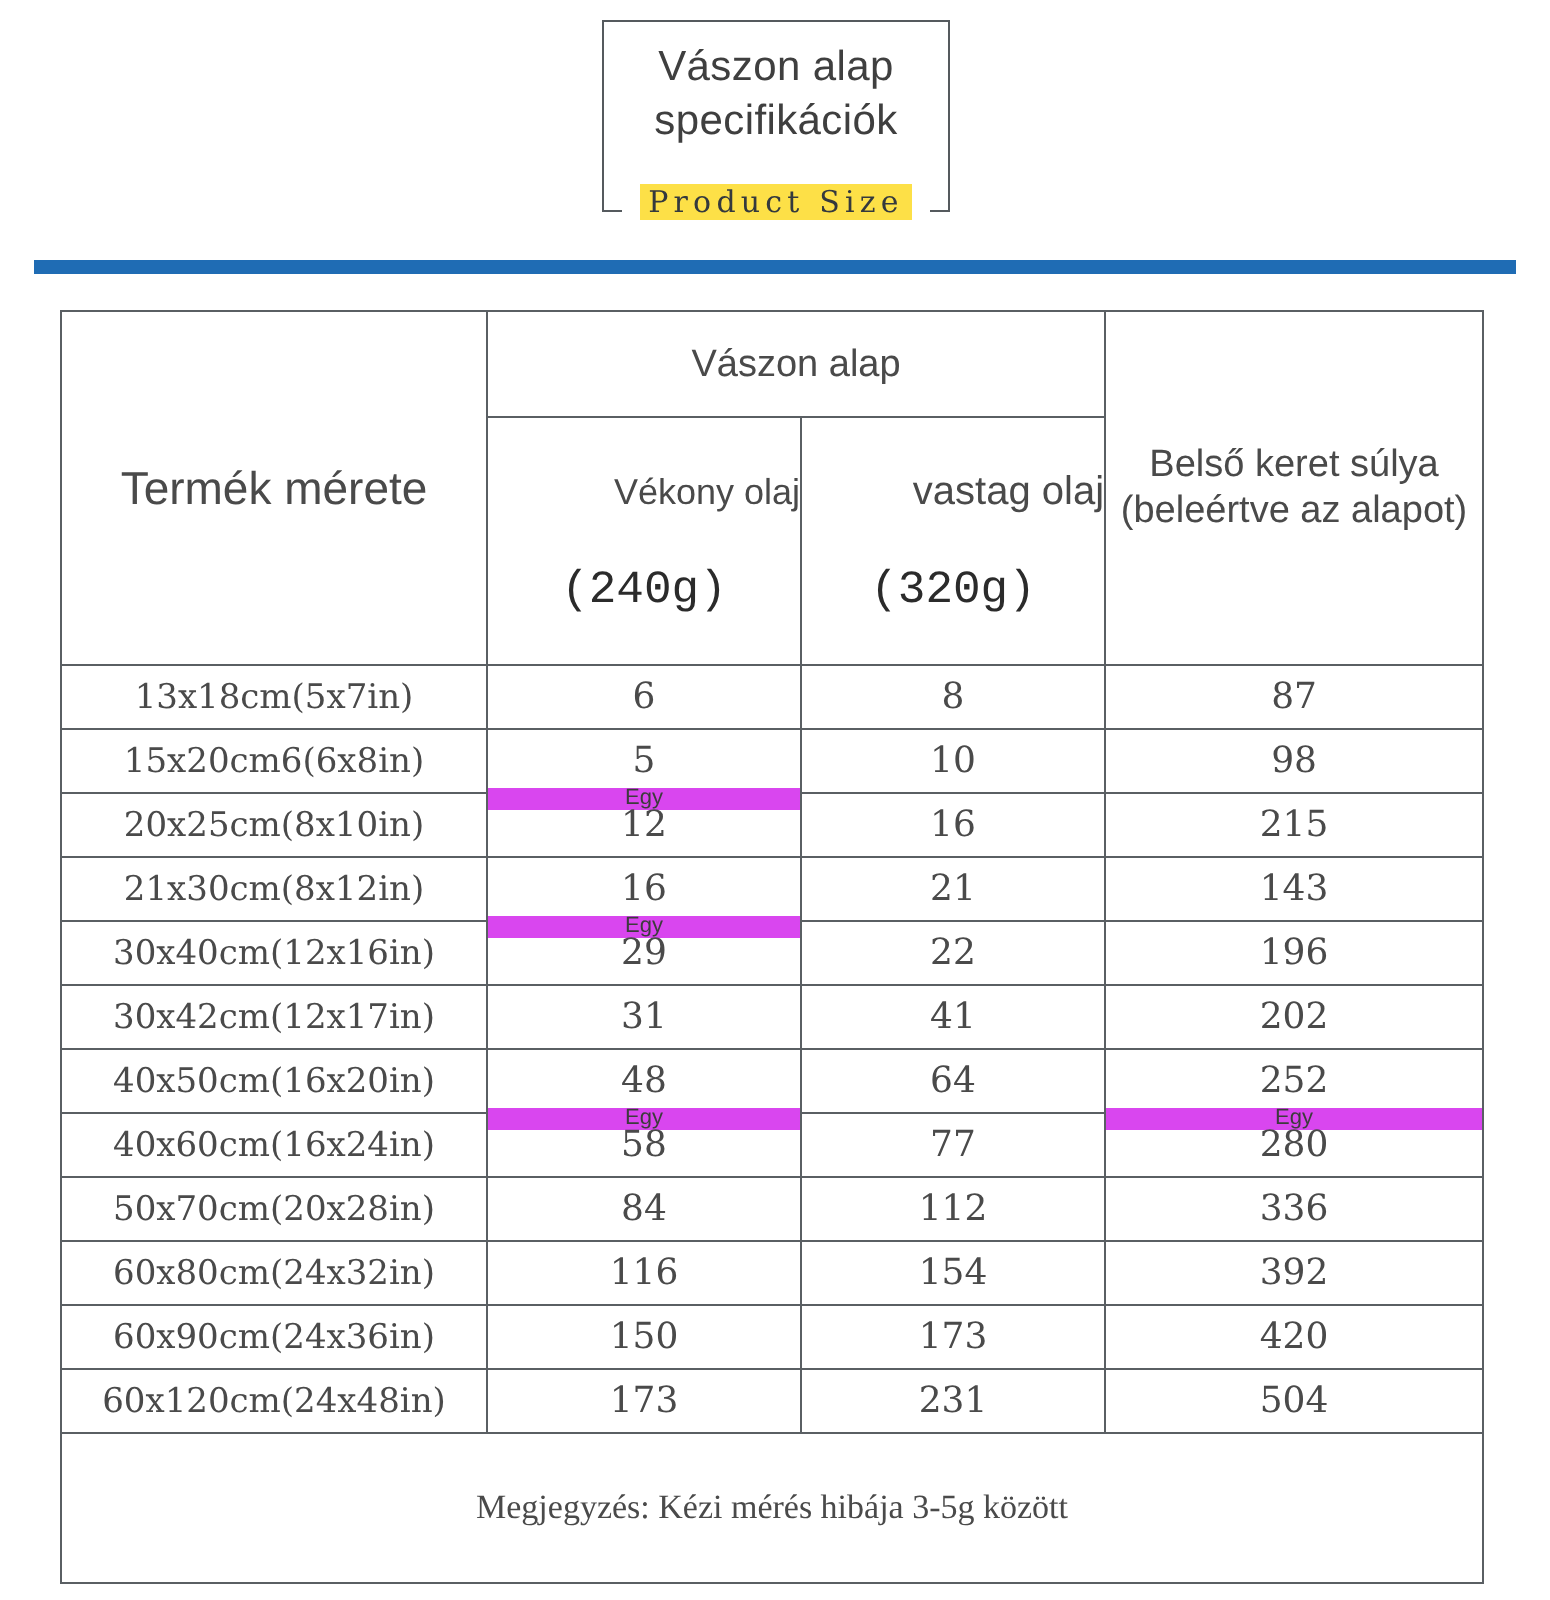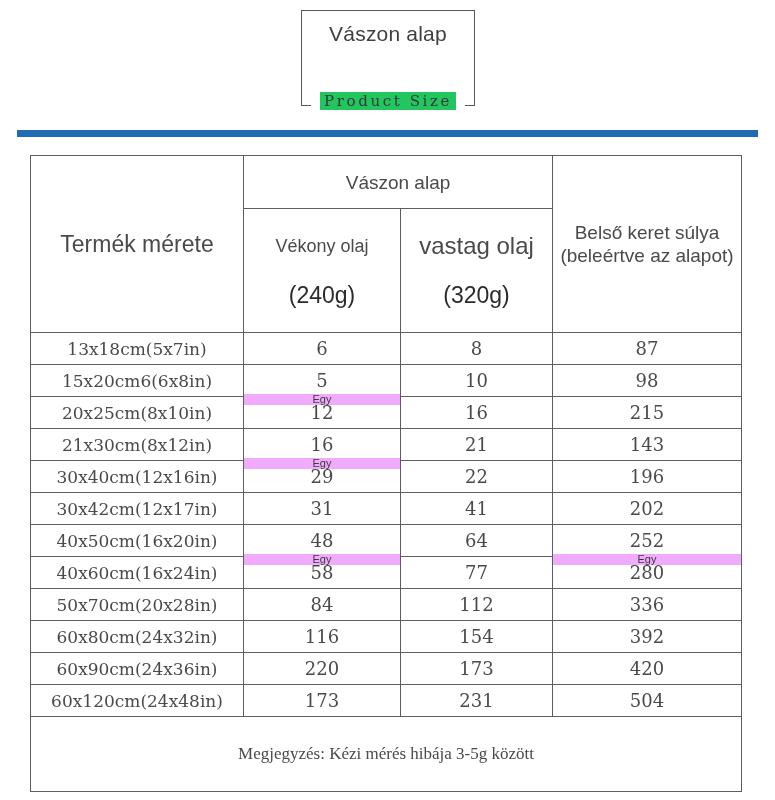--- a/index.html
+++ b/index.html
@@ -65,21 +65,21 @@
     background: #ffffff;
   }
   #product-size-label {
     position: relative;
     display: inline-block;
     color: #34393d;
     font-family: "DejaVu Serif", "Liberation Serif", serif;
     font-size: 15px;
     letter-spacing: 2.6px;
     padding: 0 4px;
-    background: #22c55e;
+    background: #fde047;
     white-space: nowrap;
   }
 
   
   #blue-rule {
     position: absolute;
     left: 17px;
     top: 130px;
     width: 741px;
     height: 7px;
@@ -118,27 +118,28 @@
     padding: 3px 4px;
   }
   .h-group { height: 52px; font-size: 19px; }
   .h-sizecol { height: 175px; font-size: 23px; }
   .h-framecol { height: 175px; font-size: 19px; }
   .h-sub { height: 123px; }
   .sub-name {
     display: block;
     font-family: "Liberation Sans", sans-serif;
     line-height: 24px;
+    text-align: right;
   }
   .sub-name.thin  { font-size: 18px; }
-  .sub-name.thick { font-size: 24px; }
+  .sub-name.thick { font-size: 20px; }
   .sub-weight {
     display: block;
     margin-top: 26px;
-    font-family: Liberation Sans, sans-serif;
+    font-family: Liberation Mono, monospace;
     font-size: 23px;
     color: #2b2b2b;
   }
 
   
   tbody tr { height: 31px; }
   .cell-serif {
     font-family: "DejaVu Serif", "Liberation Serif", serif;
     font-size: 17px;
     color: #4c4c4c;
@@ -152,41 +153,42 @@
   .egy-mark {
     position: absolute;
     left: 0;
     right: 0;
     bottom: -9px;
     text-align: center;
     font-family: "Liberation Sans", sans-serif;
     font-size: 11px;
     line-height: 11px;
     color: #3c3c3c;
-    background: #f0abfc;
+    background: #d946ef;
     pointer-events: none;
   }
   .cell-num.has-egy { line-height: 24px; vertical-align: top; padding-top: 1px; }
 
   
   .note-cell {
     height: 74px;
     font-family: Liberation Serif, serif;
     font-size: 17px;
     color: #585858;
   }
 </style>
 </head>
 <body>
 
 <div id="header-block">
   <div id="title-box"></div>
 
   <div id="title-lines">
     <span class="tl">Vászon alap</span>
+    <span class="tl">specifikációk</span>
   </div>
 
   <div id="product-size-wrap">
     <div id="product-size-gap"></div>
     <span id="product-size-label">Product Size</span>
   </div>
 </div>
 
 <div id="blue-rule"></div>
 
@@ -270,21 +272,21 @@
         <td class="cell-serif cell-num">336</td>
       </tr>
       <tr>
         <td class="cell-serif cell-size">60x80cm(24x32in)</td>
         <td class="cell-serif cell-num">116</td>
         <td class="cell-serif cell-num">154</td>
         <td class="cell-serif cell-num">392</td>
       </tr>
       <tr>
         <td class="cell-serif cell-size">60x90cm(24x36in)</td>
-        <td class="cell-serif cell-num">220</td>
+        <td class="cell-serif cell-num">150</td>
         <td class="cell-serif cell-num">173</td>
         <td class="cell-serif cell-num">420</td>
       </tr>
       <tr>
         <td class="cell-serif cell-size">60x120cm(24x48in)</td>
         <td class="cell-serif cell-num">173</td>
         <td class="cell-serif cell-num">231</td>
         <td class="cell-serif cell-num">504</td>
       </tr>
     </tbody>

